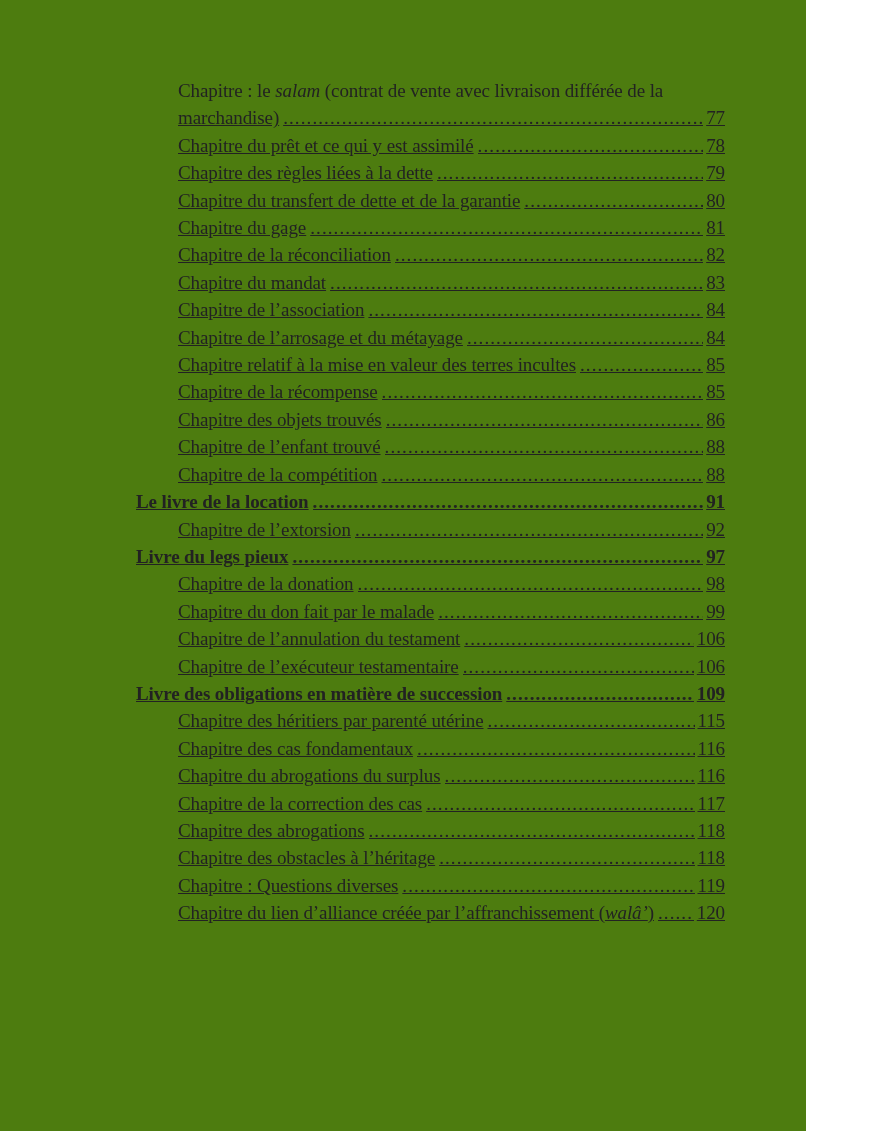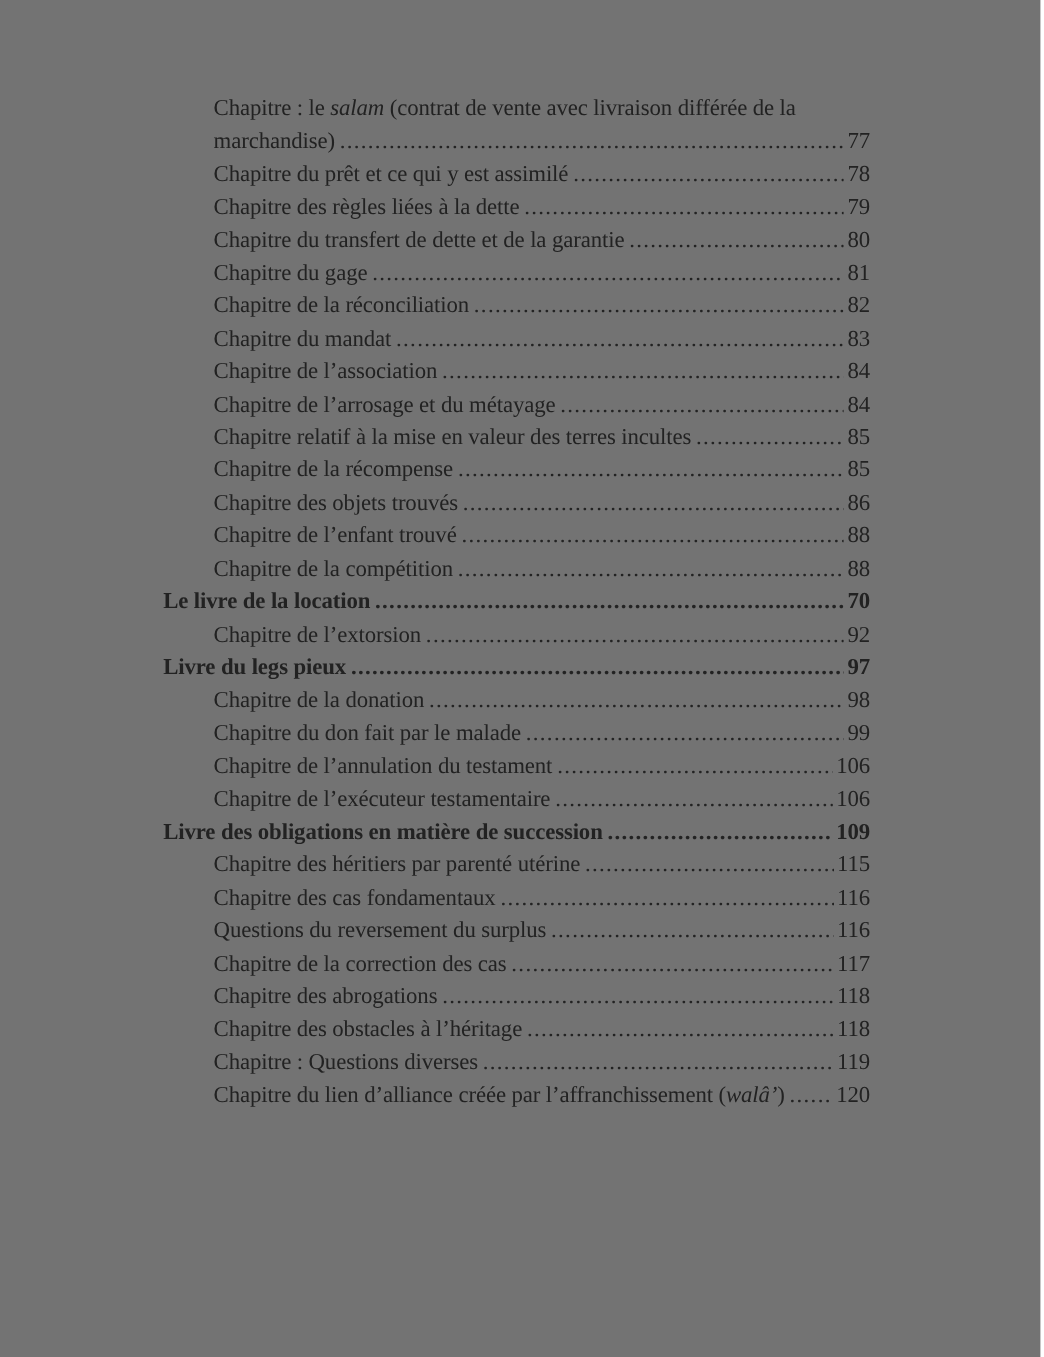--- a/index.html
+++ b/index.html
@@ -2,43 +2,44 @@
 <html><head>
 <meta charset="utf-8">
 <style>
   html, body {
     margin: 0;
     padding: 0;
     background: #ffffff;
   }
   .page {
     position: relative;
-    width: 867px;
+    width: 806px;
     height: 1131px;
-    background: #737373;
+    background: #4d7c0f;
     overflow: hidden;
   }
   .toc {
     position: absolute;
     left: 136px;
     top: 77px;
     width: 589px;
     font-family: "Liberation Serif", "DejaVu Serif", serif;
     font-size: 19px;
     line-height: 27.4px;
     color: #222222;
     letter-spacing: -0.1px;
   }
   .entry { margin: 0; }
   .entry.chapter { padding-left: 42px; }
   .entry.book { font-weight: bold; }
   .cont { white-space: nowrap; }
   .row {
     display: flex;
     align-items: center;
+    text-decoration: underline;
   }
   .label { white-space: nowrap; flex: 0 0 auto; }
   .dots {
     flex: 1 1 auto;
     overflow: hidden;
     white-space: nowrap;
     margin: 0 3px 0 4px;
     min-width: 8px;
   }
   .dots::after {
@@ -149,21 +150,21 @@
         <div class="row">
           <span class="label">Chapitre de la compétition</span>
           <span class="dots"></span>
           <span class="pagenum">88</span>
         </div>
       </div>
       <div class="entry book">
         <div class="row">
           <span class="label">Le livre de la location</span>
           <span class="dots"></span>
-          <span class="pagenum">70</span>
+          <span class="pagenum">91</span>
         </div>
       </div>
       <div class="entry chapter">
         <div class="row">
           <span class="label">Chapitre de l’extorsion</span>
           <span class="dots"></span>
           <span class="pagenum">92</span>
         </div>
       </div>
       <div class="entry book">
@@ -217,21 +218,21 @@
       </div>
       <div class="entry chapter">
         <div class="row">
           <span class="label">Chapitre des cas fondamentaux</span>
           <span class="dots"></span>
           <span class="pagenum">116</span>
         </div>
       </div>
       <div class="entry chapter">
         <div class="row">
-          <span class="label">Questions du reversement du surplus</span>
+          <span class="label">Chapitre du abrogations du surplus</span>
           <span class="dots"></span>
           <span class="pagenum">116</span>
         </div>
       </div>
       <div class="entry chapter">
         <div class="row">
           <span class="label">Chapitre de la correction des cas</span>
           <span class="dots"></span>
           <span class="pagenum">117</span>
         </div>

